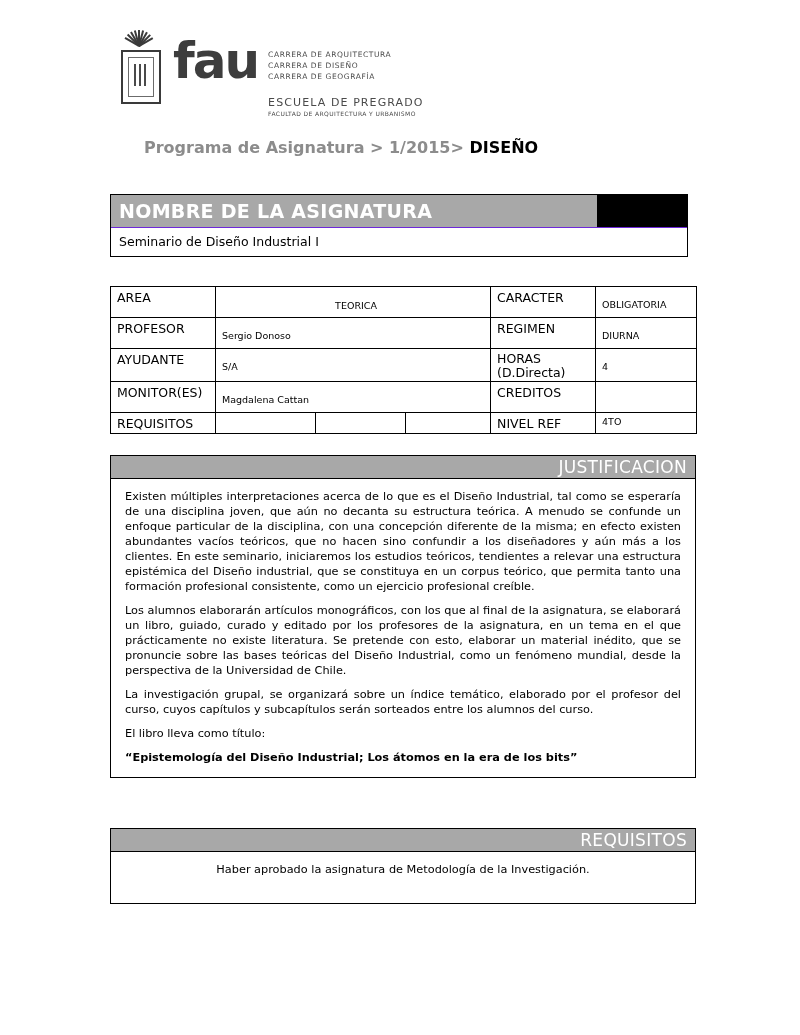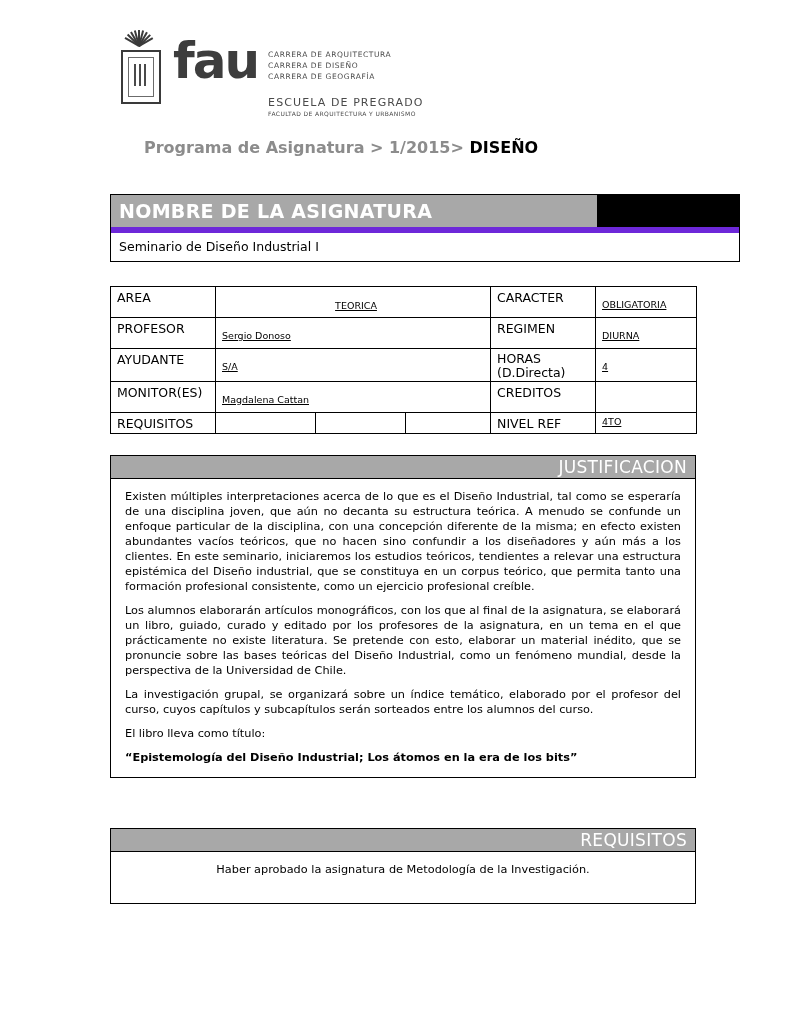--- a/index.html
+++ b/index.html
@@ -131,21 +131,21 @@
     white-space: nowrap;
     margin-left: 16px;
   }
   .doc-title .grey { color: #8c8c8c; }
   .doc-title .black { color: #000000; }
 
   
   .band-wrap {
     position: absolute;
     left: 110px;
-    width: 630px;
+    width: 578px;
     box-sizing: border-box;
     border: 1px solid #000;
   }
   .band {
     height: 32px;
     display: flex;
     align-items: center;
     background: #000;
   }
   .band .grey-part {
@@ -162,21 +162,21 @@
   .band-title {
     font-size: 19px;
     font-weight: bold;
     color: #ffffff;
     letter-spacing: 0.3px;
   }
   .band-sub {
     font-size: 12.5px;
     padding: 6px 8px 7px 8px;
     background: #fff;
-    border-top: 6px solid #6d28d9;
+    border-top: 1px solid #6d28d9;
   }
 
   
   .info-table {
     position: absolute;
     left: 110px;
     top: 286px;
     width: 586px;
     border-collapse: collapse;
     table-layout: fixed;
@@ -189,21 +189,20 @@
     padding: 0;
   }
   .lbl {
     font-size: 12.5px;
     padding: 3px 0 0 6px;
     white-space: nowrap;
   }
   .val {
     font-size: 9.5px;
     padding: 12px 0 0 6px;
-    text-decoration: underline;
   }
   .val.top {
     padding-top: 3px;
   }
   .val.center {
     text-align: center;
     font-size: 9.5px;
     padding-top: 13px;
   }
   .lbl.two-line {

